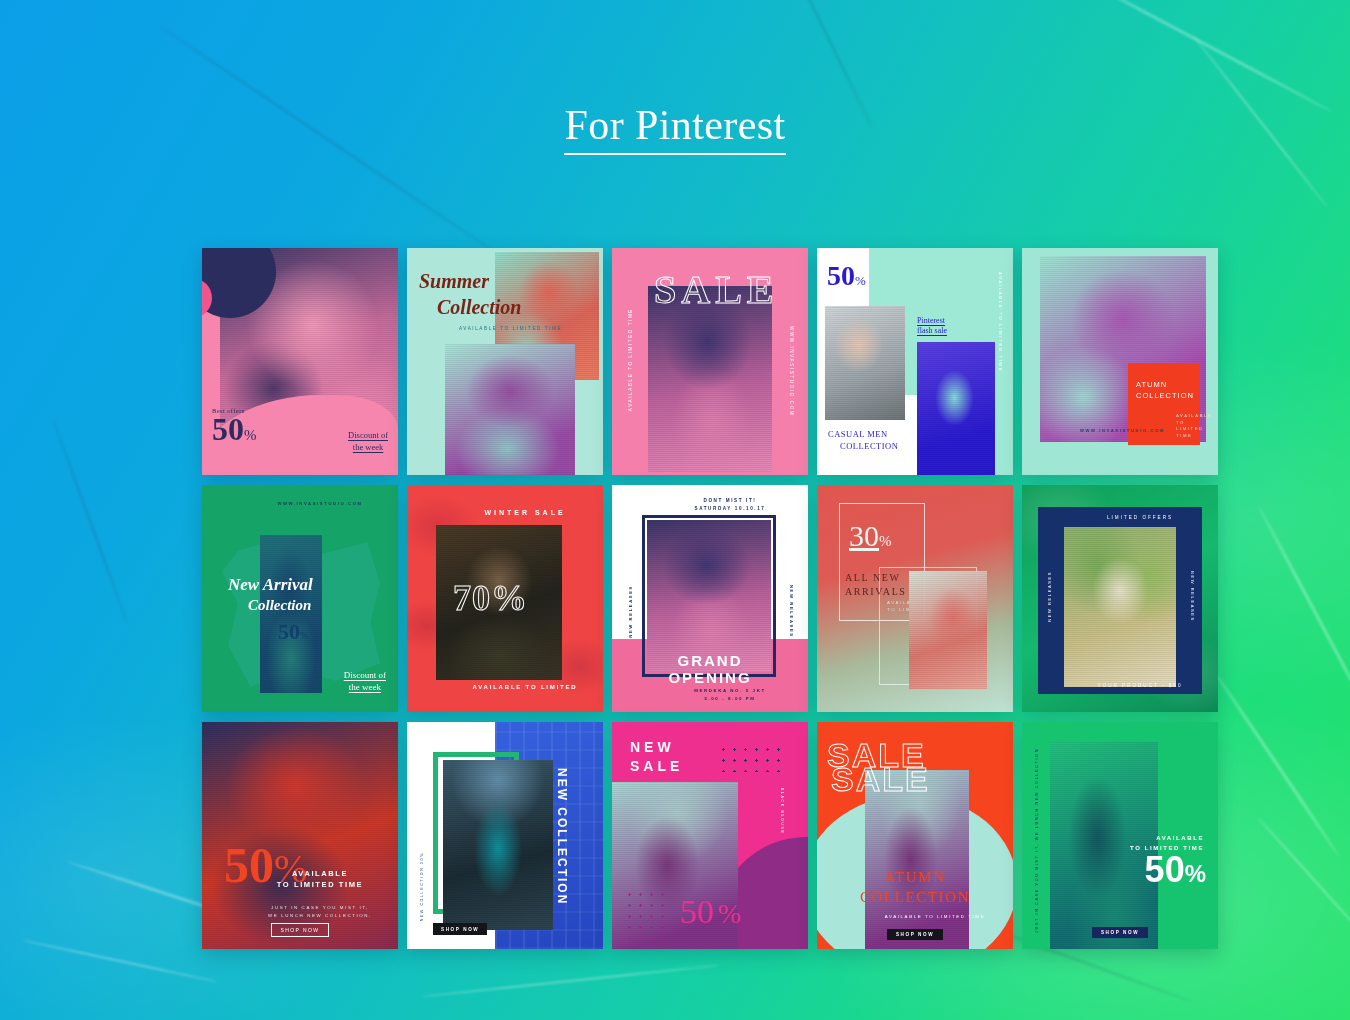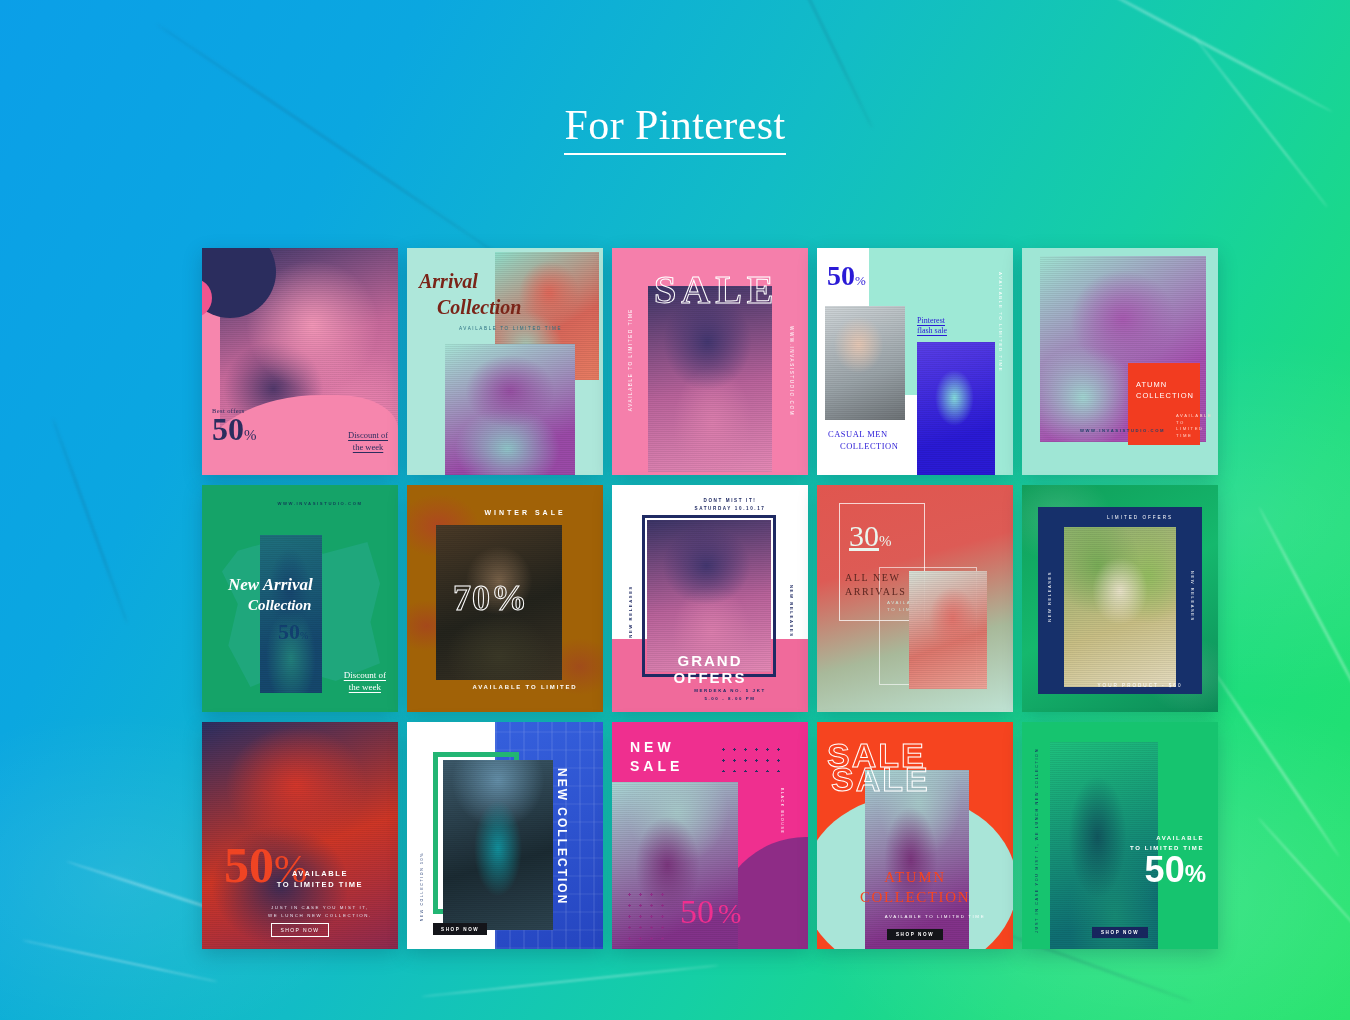--- a/index.html
+++ b/index.html
@@ -144,21 +144,21 @@
 the week</div>
   </div>
 
   <div class="card" style="background:#aee7da;">
     <div class="ph duo-mint-red" style="left:88px;top:4px;width:104px;height:128px;">
         <div class="grain"></div>
       </div>
     <div class="ph duo-purple-mint" style="left:38px;top:96px;width:130px;height:131px;">
         <div class="grain"></div>
       </div>
-    <div class="scriptf" style="position:absolute;left:12px;top:22px;font-size:20px;color:#7a2418;">Arrival</div>
+    <div class="scriptf" style="position:absolute;left:12px;top:22px;font-size:20px;color:#7a2418;">Summer</div>
     <div class="scriptf" style="position:absolute;left:30px;top:48px;font-size:20px;color:#7a2418;">Collection</div>
     <div class="ls" style="position:absolute;left:12px;top:78px;font-size:4.6px;color:#2a6e80;">AVAILABLE TO LIMITED TIME</div>
   </div>
 
   <div class="card" style="background:#f57fab;">
     <div class="ph duo-purple-navy" style="left:36px;top:38px;width:124px;height:186px;">
         <div class="grain"></div>
       </div>
     <div class="serif outline-txt" style="position:absolute;left:42px;top:18px;font-size:40px;font-weight:bold;letter-spacing:5px;">SALE</div>
     <div class="vert flip ls" style="position:absolute;left:16px;top:60px;font-size:4.6px;color:#fff;">AVAILABLE TO LIMITED TIME</div>
@@ -215,21 +215,21 @@
     <div class="scriptf" style="position:absolute;left:26px;top:90px;font-size:17px;color:#fff;text-align:right;">New Arrival</div>
     <div class="scriptf" style="position:absolute;left:46px;top:112px;font-size:15px;color:#fff;">Collection</div>
     <div class="serif" style="position:absolute;left:76px;top:136px;color:#123f6e;line-height:1;">
       <span style="font-size:22px;font-weight:bold;">50</span><span style="font-size:10px;">%</span>
     </div>
     <div class="serif ul" style="position:absolute;right:12px;bottom:18px;color:#fff;font-size:9px;text-align:center;line-height:1.4;">
       <span>Discount of</span><br><span>the week</span>
     </div>
   </div>
 
-  <div class="card" style="background:#a16207;">
+  <div class="card" style="background:#ef4444;">
     <div style="position:absolute;inset:0;background:
       radial-gradient(ellipse 30% 20% at 16% 18%, rgba(190,40,60,.45), transparent 70%),
       radial-gradient(ellipse 24% 16% at 10% 62%, rgba(170,35,55,.4), transparent 70%),
       radial-gradient(ellipse 26% 18% at 88% 80%, rgba(160,35,60,.35), transparent 70%);"></div>
     <div class="ls" style="position:absolute;left:0;right:0;top:24px;text-align:center;font-size:7px;color:#fff;letter-spacing:3px;font-weight:bold;">WINTER SALE</div>
     <div class="ph photo-dark" style="left:29px;top:40px;width:126px;height:155px;">
         <div class="grain"></div>
       </div>
     <div class="serif outline-txt" style="position:absolute;left:46px;top:92px;font-size:36px;font-weight:bold;letter-spacing:1px;">70%</div>
     <div class="ls" style="position:absolute;left:0;right:0;bottom:22px;text-align:center;font-size:6px;color:#fff;letter-spacing:1.8px;font-weight:bold;">AVAILABLE TO LIMITED</div>
@@ -240,21 +240,21 @@
     <div class="ls" style="position:absolute;left:0;right:0;top:12px;text-align:center;font-size:4.6px;color:#1f2a63;line-height:1.7;font-weight:bold;">
       <span>DONT MIST IT!</span><br><span>SATURDAY 10.10.17</span>
     </div>
     <div style="position:absolute;left:30px;top:30px;width:134px;height:162px;border:3px solid #1f2a63;"></div>
     <div class="ph duo-purple-navy" style="left:35px;top:35px;width:124px;height:152px;">
         <div class="grain"></div>
       </div>
     <div class="vert flip ls" style="position:absolute;left:16px;top:100px;font-size:4.2px;color:#1f2a63;font-weight:bold;">NEW RELEASES</div>
     <div class="vert ls" style="position:absolute;right:14px;top:100px;font-size:4.2px;color:#1f2a63;font-weight:bold;">NEW RELEASES</div>
     <div style="position:absolute;left:0;right:0;bottom:26px;text-align:center;color:#fff;font-size:15px;font-weight:bold;letter-spacing:2px;line-height:1.15;">
-      <span>GRAND</span><br><span>OFFERS</span>
+      <span>GRAND</span><br><span>OPENING</span>
     </div>
     <div class="ls" style="position:absolute;left:0;right:0;bottom:10px;text-align:center;color:#1f2a63;font-size:4.4px;line-height:1.7;font-weight:bold;">
       <span>MERDEKA NO. 5 JKT</span><br><span>5.00 - 8.00 PM</span>
     </div>
   </div>
 
   <div class="card" style="background:linear-gradient(165deg,#e0564f 0%,#dd5b55 35%,#a8b99a 68%,#bfe3d4 100%);">
     <div style="position:absolute;left:22px;top:18px;width:86px;height:118px;border:1.5px solid rgba(255,255,255,.75);"></div>
     <div style="position:absolute;left:62px;top:82px;width:98px;height:118px;border:1.5px solid rgba(255,255,255,.6);"></div>
     <div class="serif" style="position:absolute;left:32px;top:36px;color:#eaf6ef;line-height:1;">

